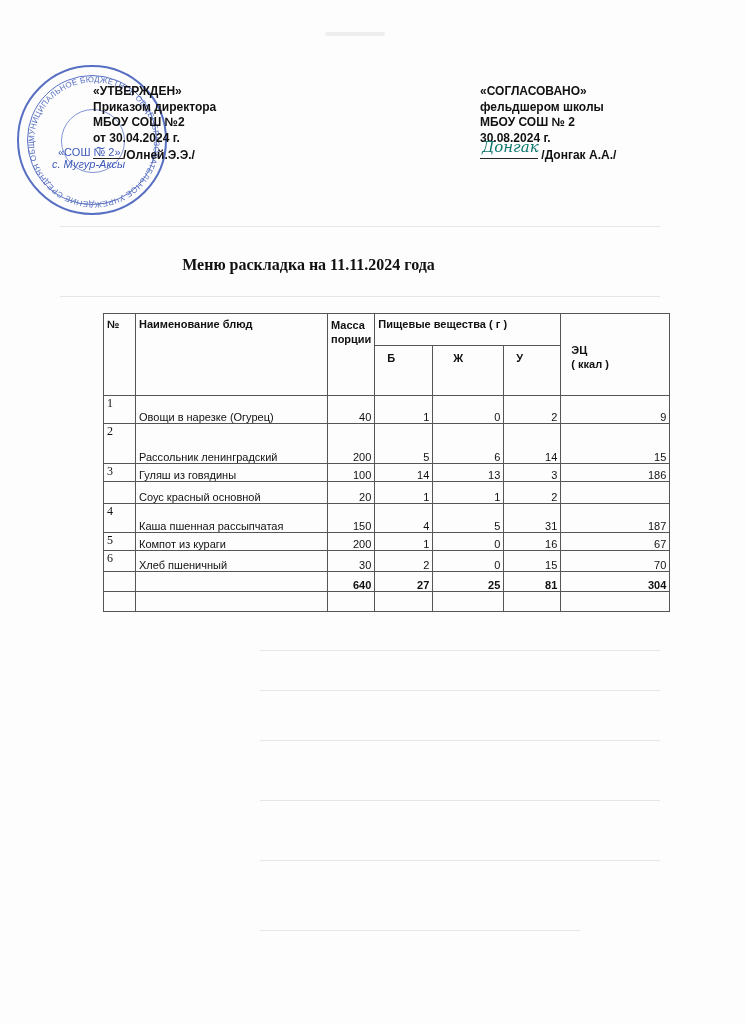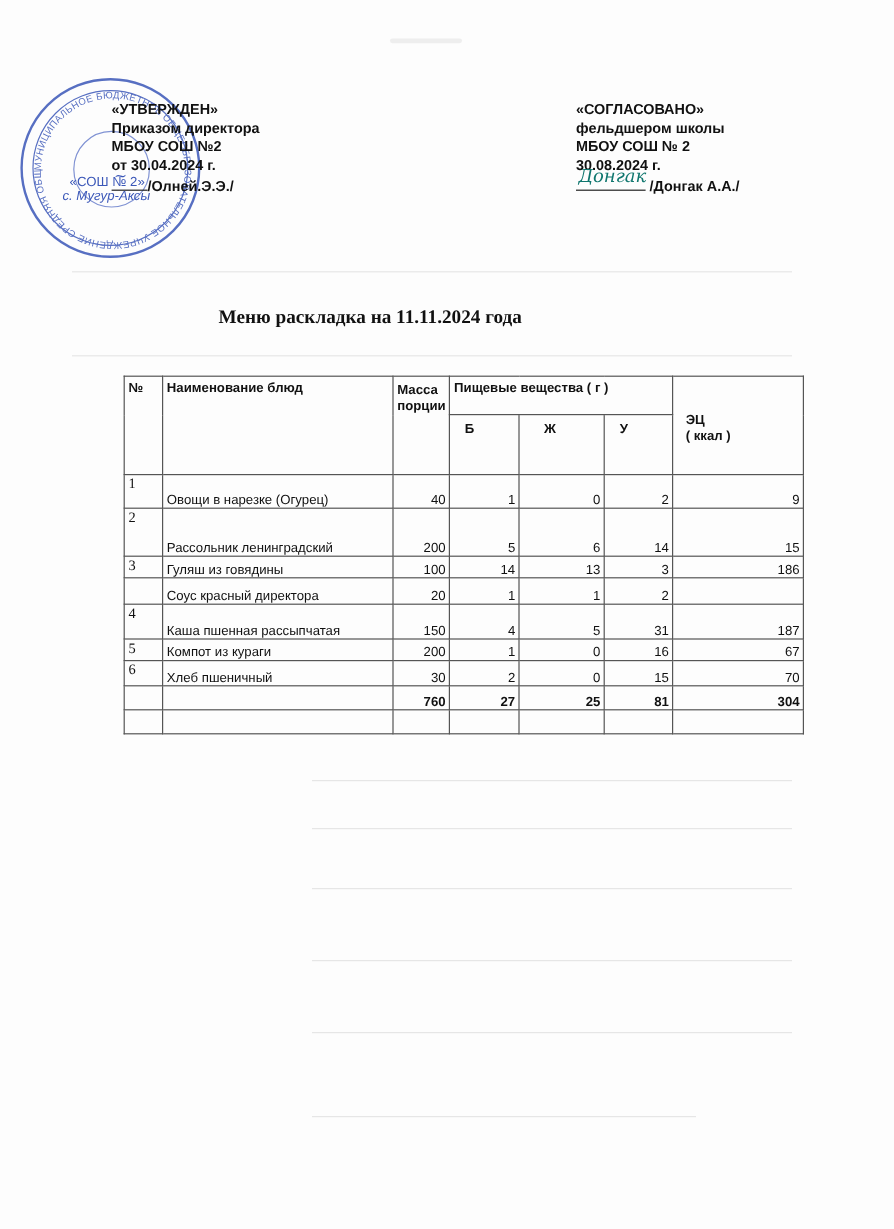--- a/index.html
+++ b/index.html
@@ -178,21 +178,21 @@
     <td class="num">3</td>
     <td class="name">Гуляш из говядины</td>
     <td class="val">100</td>
     <td class="val">14</td>
     <td class="val">13</td>
     <td class="val">3</td>
     <td class="val">186</td>
   </tr>
   <tr style="height:22px">
     <td class="num"></td>
-    <td class="name">Соус красный директора</td>
+    <td class="name">Соус красный основной</td>
     <td class="val">20</td>
     <td class="val">1</td>
     <td class="val">1</td>
     <td class="val">2</td>
     <td class="val"></td>
   </tr>
   <tr style="height:29px">
     <td class="num">4</td>
     <td class="name">Каша пшенная рассыпчатая</td>
     <td class="val">150</td>
@@ -215,21 +215,21 @@
     <td class="name">Хлеб пшеничный</td>
     <td class="val">30</td>
     <td class="val">2</td>
     <td class="val">0</td>
     <td class="val">15</td>
     <td class="val">70</td>
   </tr>
   <tr class="total" style="height:20px">
     <td class="num"></td>
     <td class="name"></td>
-    <td class="val">760</td>
+    <td class="val">640</td>
     <td class="val">27</td>
     <td class="val">25</td>
     <td class="val">81</td>
     <td class="val">304</td>
   </tr>
   <tr style="height:20px">
     <td></td>
     <td></td>
     <td></td>
     <td></td>

